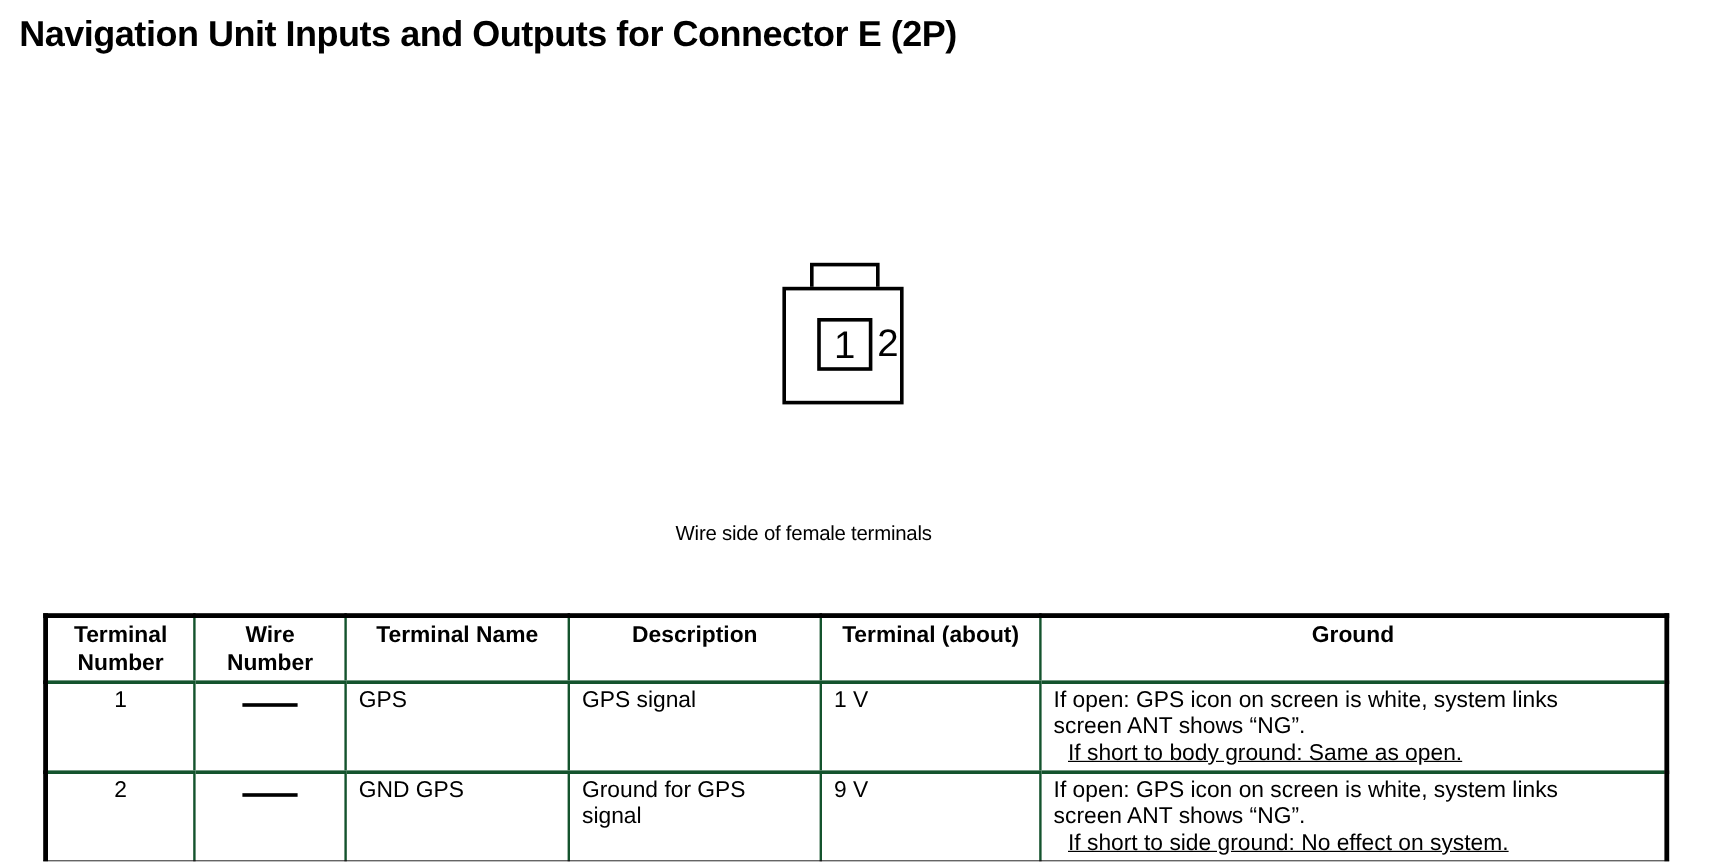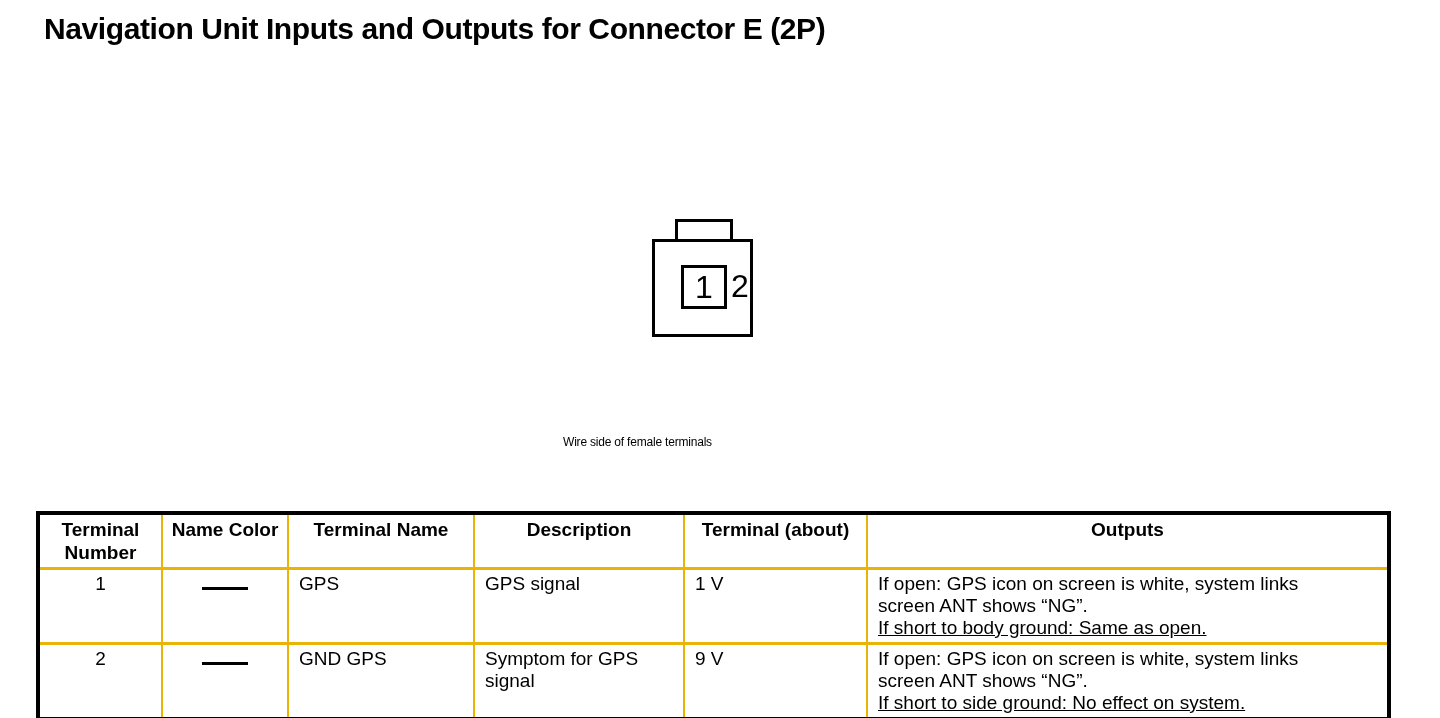--- a/index.html
+++ b/index.html
@@ -7,21 +7,21 @@
     position: relative;
     width: 1440px;
     height: 718px;
     background: #ffffff;
     color: #000;
     font-family: "Liberation Sans", sans-serif;
     overflow: hidden;
   }
   .page-title {
     position: absolute;
-    left: 44px;
+    left: 16px;
     top: 12px;
     margin: 0;
     font-size: 30px;
     font-weight: 700;
     letter-spacing: -0.4px;
     white-space: nowrap;
   }
   
   .connector-tab {
     position: absolute;
@@ -60,38 +60,38 @@
     top: 22px;
     width: 30px;
     height: 44px;
     line-height: 44px;
     font-size: 32px;
   }
   .connector-caption {
     position: absolute;
     left: 563px;
     top: 435px;
-    font-size: 12px;
+    font-size: 17px;
     letter-spacing: -0.2px;
     white-space: nowrap;
   }
   
   table.io-table {
     position: absolute;
     left: 36px;
     top: 511px;
     width: 1351px;
     border-collapse: collapse;
     table-layout: fixed;
     border: 4px solid #000;
     font-size: 19px;
     line-height: 22px;
   }
   .io-table th, .io-table td {
-    border: 2px solid #eab308;
+    border: 2px solid #14532d;
     vertical-align: top;
     overflow: hidden;
   }
   .io-table th {
     font-size: 19px;
     font-weight: 700;
     text-align: center;
     padding: 3px 4px;
     border-bottom-width: 3px;
     line-height: 23px;
@@ -102,21 +102,21 @@
   .io-table tr.data-row-2 { height: 73px; }
   .io-table td { padding: 3px 8px; }
   .io-table td.center { text-align: center; }
   .io-table td.indent { padding-left: 10px; }
   .wire-dash {
     display: inline-block;
     width: 46px;
     border-top: 3px solid #000;
     margin-top: 11px;
   }
-  .u { text-decoration: underline; }
+  .u { text-decoration: underline; margin-left: 12px; }
 </style>
 </head>
 <body>
 
 <div class="page">
 
   <h1 class="page-title">Navigation Unit Inputs and Outputs for Connector E (2P)</h1>
 
   <div class="connector-tab"></div>
   <div class="connector-body">
@@ -133,25 +133,25 @@
       <col style="width:124px">
       <col style="width:126px">
       <col style="width:186px">
       <col style="width:210px">
       <col style="width:183px">
       <col style="width:522px">
     </colgroup>
     <thead>
       <tr>
         <th>Terminal Number</th>
-        <th>Name Color</th>
+        <th>Wire Number</th>
         <th>Terminal Name</th>
         <th>Description</th>
         <th>Terminal (about)</th>
-        <th>Outputs</th>
+        <th>Ground</th>
       </tr>
     </thead>
     <tbody>
       <tr class="data-row-1">
         <td class="center">1</td>
         <td class="center"><span class="wire-dash"></span></td>
         <td class="indent">GPS</td>
         <td class="indent">
           <div>GPS signal</div>
           <div></div>
@@ -161,21 +161,21 @@
           <div>If open: GPS icon on screen is white, system links</div>
           <div>screen ANT shows “NG”.</div>
           <div class="u">If short to body ground: Same as open.</div>
         </td>
       </tr>
       <tr class="data-row-2">
         <td class="center">2</td>
         <td class="center"><span class="wire-dash"></span></td>
         <td class="indent">GND GPS</td>
         <td class="indent">
-          <div>Symptom for GPS</div>
+          <div>Ground for GPS</div>
           <div>signal</div>
         </td>
         <td class="indent">9 V</td>
         <td class="indent">
           <div>If open: GPS icon on screen is white, system links</div>
           <div>screen ANT shows “NG”.</div>
           <div class="u">If short to side ground: No effect on system.</div>
         </td>
       </tr>
     </tbody>

